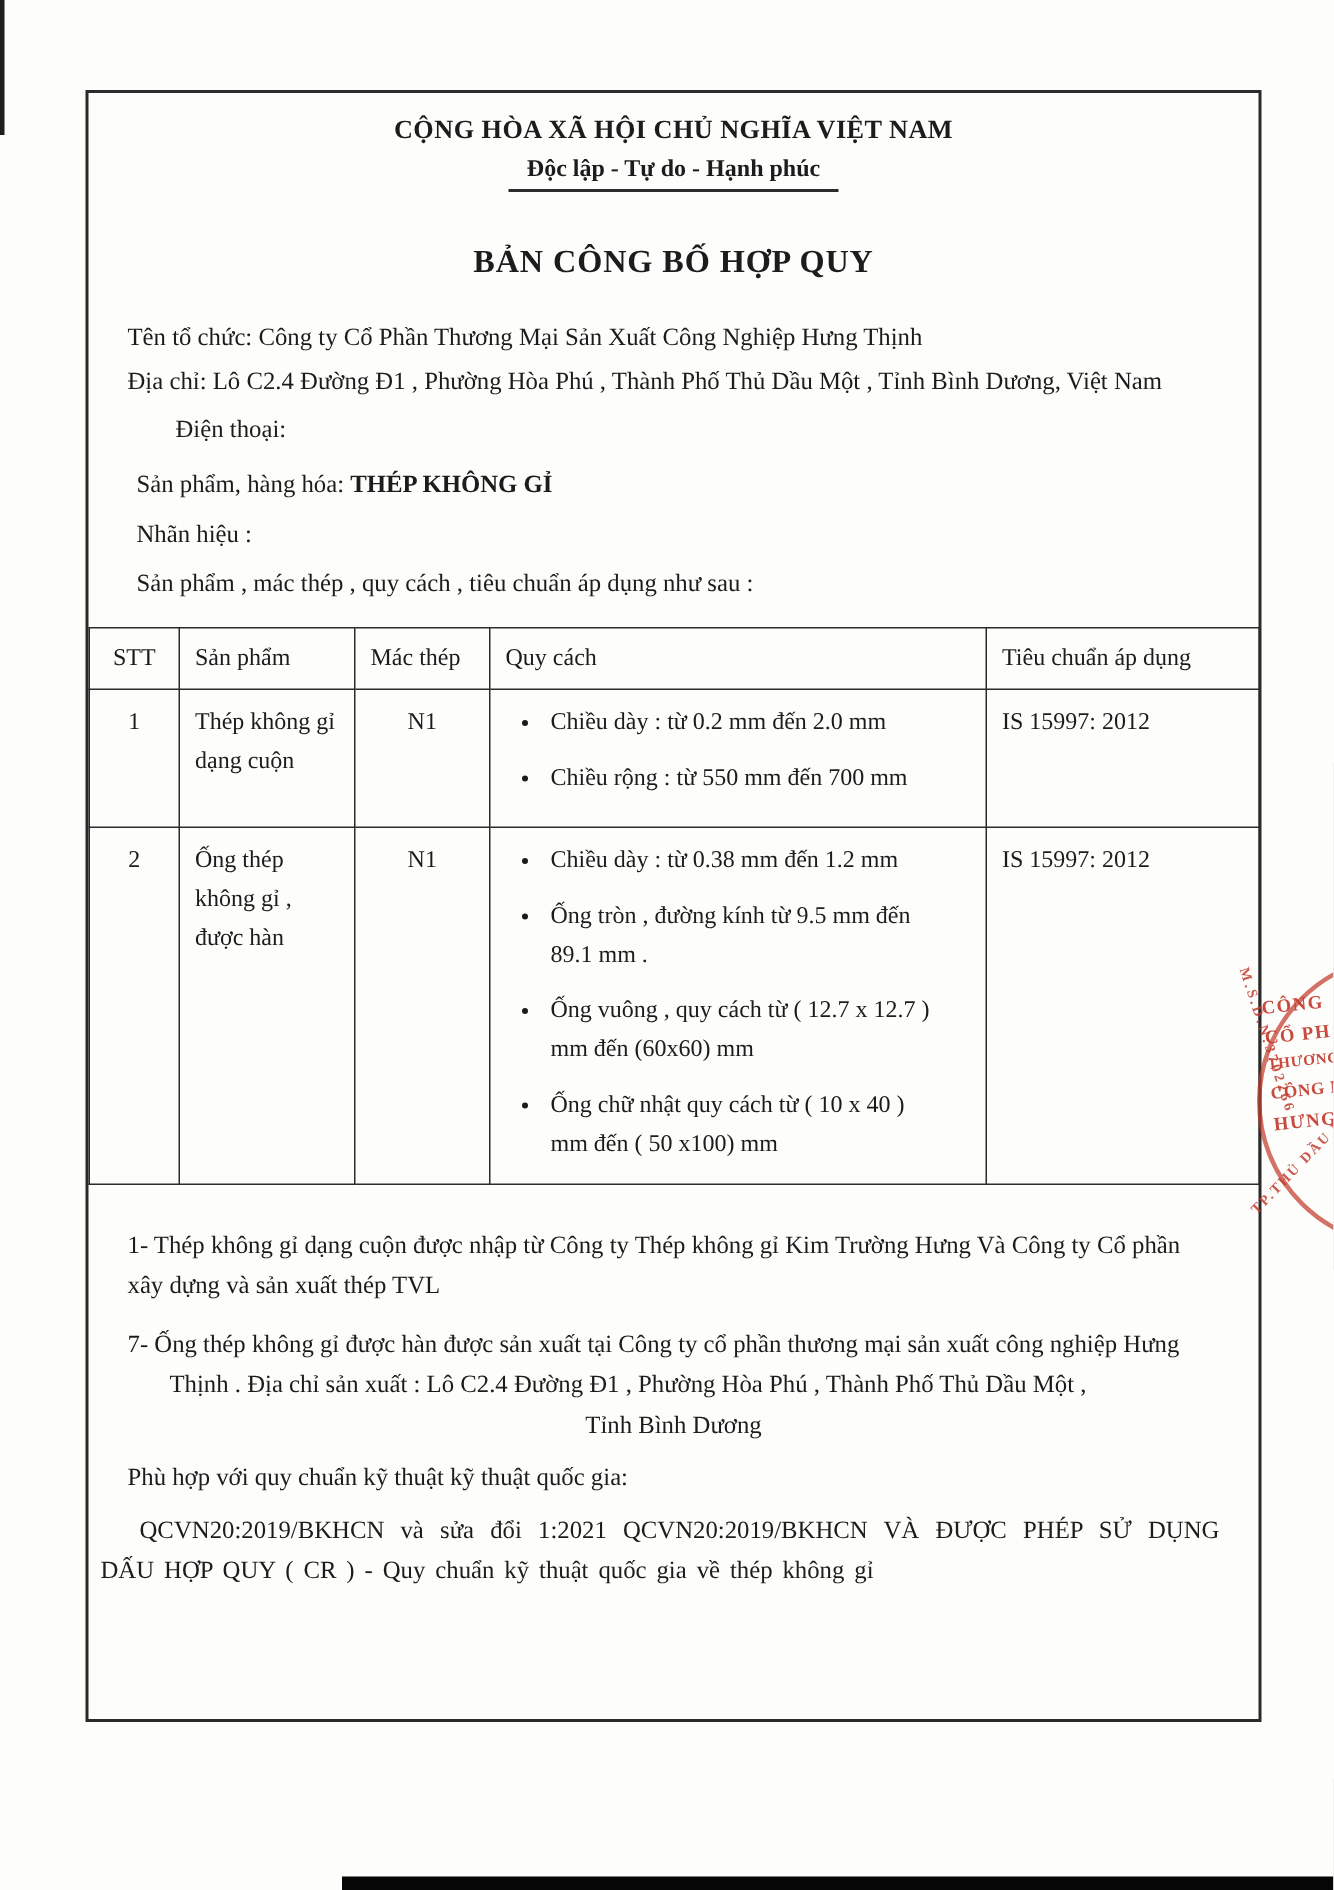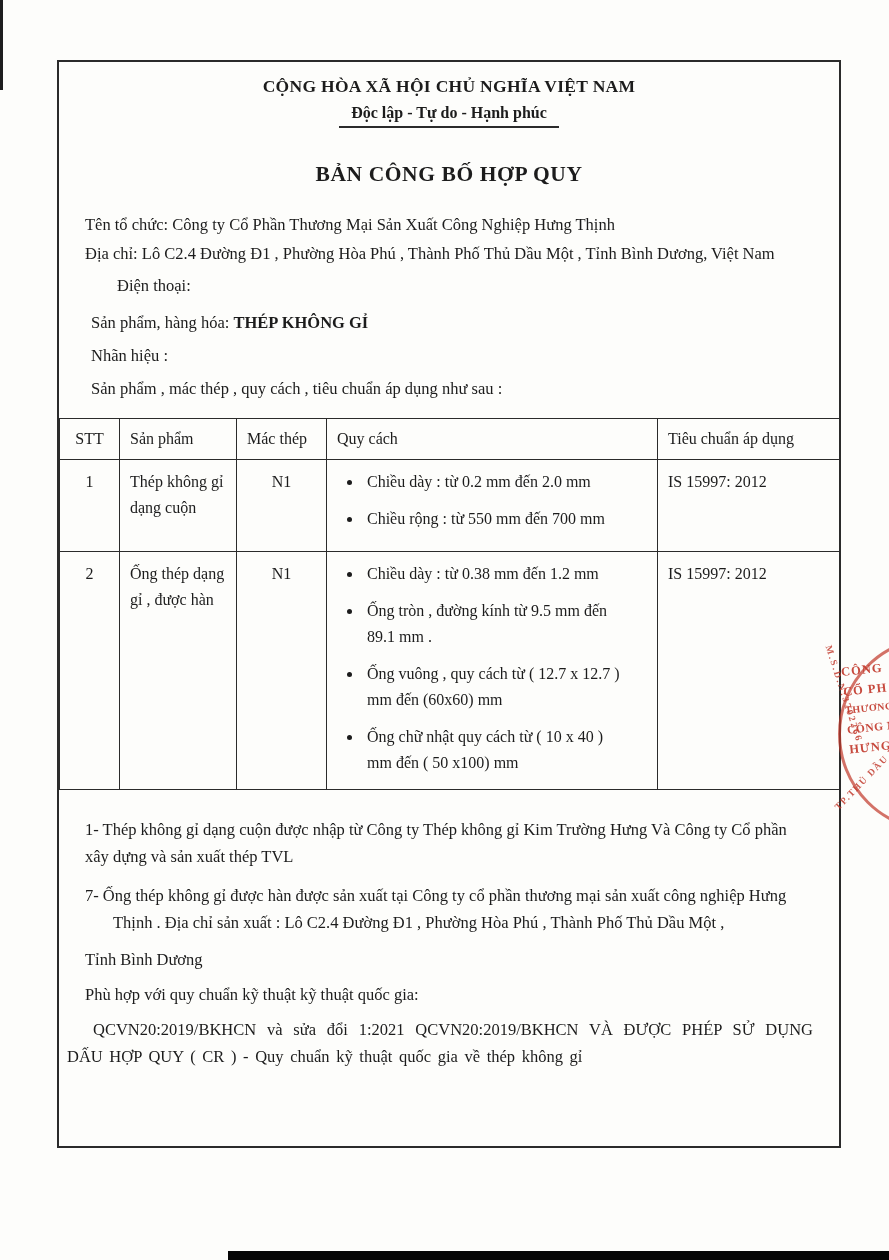--- a/index.html
+++ b/index.html
@@ -54,21 +54,21 @@
   .spec .c-stt  { text-align:center; }
   .spec .c-grade{ text-align:center; }
   .spec tr.r1 td { height:92px; }
   .spec tr.r2 td { height:238px; }
   ul.specs { list-style:disc; padding-left:26px; }
   ul.specs li { max-width:258px; padding-left:4px; margin-bottom:11px; }
   ul.specs li:last-child { margin-bottom:0; }
 
   .note1 { margin-top:26px; }
   .note2 { margin-top:12px; padding-left:28px; text-indent:-28px; }
-  .province { margin-top:10px; }
+  .province { margin-top:0;text-align:center; }
   .conform  { margin-top:8px; }
   .final {
     margin-top:8px; margin-left:-18px; margin-right:0;
     text-align:justify; text-indent:26px; word-spacing:2.5px;
   }
 
   
   .stamp { position:absolute; left:836px; top:630px; width:230px; height:220px; color:#c23b2e; }
   .stamp-ring {
     position:absolute; left:2px; top:6px; width:196px; height:196px;
@@ -147,21 +147,21 @@
           <td>
             <ul class="specs">
               <li>Chiều dày : từ 0.2 mm đến 2.0 mm</li>
               <li>Chiều rộng : từ 550 mm đến 700 mm</li>
             </ul>
           </td>
           <td>IS 15997: 2012</td>
         </tr>
         <tr class="r2">
           <td class="c-stt">2</td>
-          <td>Ống thép dạng gỉ , được hàn</td>
+          <td>Ống thép không gỉ , được hàn</td>
           <td class="c-grade">N1</td>
           <td>
             <ul class="specs">
               <li>Chiều dày : từ 0.38 mm đến 1.2 mm</li>
               <li>Ống tròn , đường kính từ 9.5 mm đến 89.1 mm .</li>
               <li>Ống vuông , quy cách từ ( 12.7 x 12.7 ) mm đến (60x60) mm</li>
               <li>Ống chữ nhật quy cách từ ( 10 x 40 ) mm đến ( 50 x100) mm</li>
             </ul>
           </td>
           <td>IS 15997: 2012</td>

